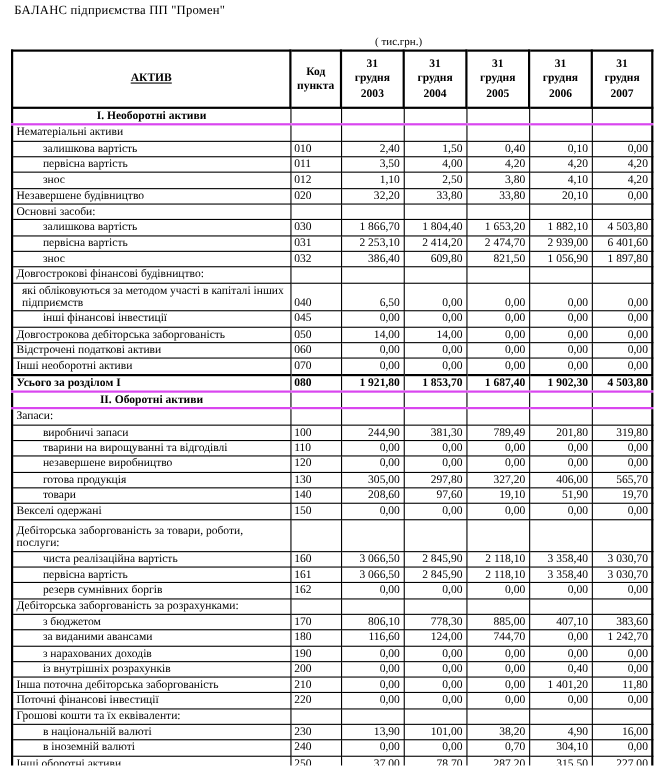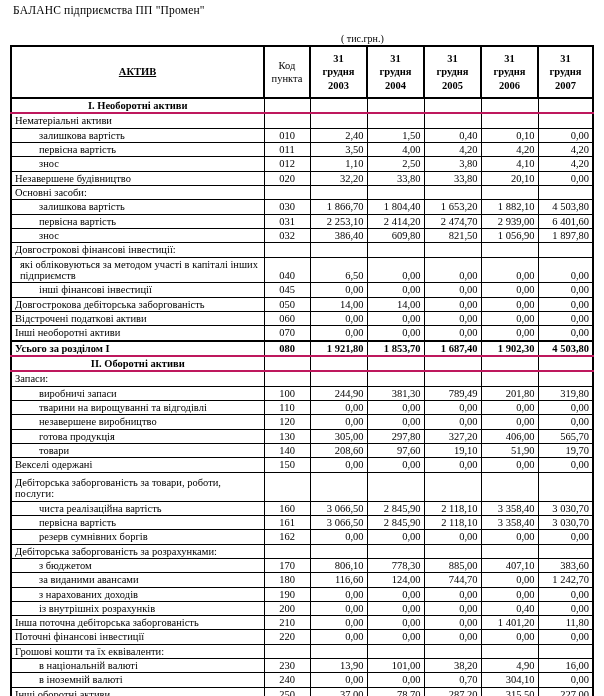--- a/index.html
+++ b/index.html
@@ -39,32 +39,32 @@
     padding:1px 3px;
     overflow:hidden;
     vertical-align:middle;
   }
   thead th{
     border-width:2px;
     text-align:center;
     font-weight:bold;
     vertical-align:middle;
   }
-  thead th.code-h{font-weight:normal;}
+  thead th.code-h{font-weight:bold;}
   thead th.aktiv-h{height:48px;text-decoration:underline;}
   thead th div{display:block;line-height:1.25;}
   td.l{text-align:left;}
-  td.c{text-align:center;}
+  td.c{text-align:left;}
   td.v{text-align:right;white-space:nowrap;}
   tr.subitem td.l{padding-left:27px;}
   tr.subitem2 td.l{padding-left:8px;}
   tr.subitem2 td{vertical-align:bottom;}
   tr.section td,tr.total td{
     border-top:2px solid #000;
-    border-bottom:2px solid #be185d;
+    border-bottom:2px solid #d946ef;
     font-weight:bold;
   }
   tr.section td.l{text-align:center;}
   tr.tall td{height:26px;vertical-align:bottom;}
 </style>
 </head>
 <body>
 
 <div class="page">
   <div class="page-title">БАЛАНС підприємства ПП "Промен"</div>
@@ -201,21 +201,21 @@
         <tr class="subitem">
           <td class="l">знос</td>
           <td class="c">032</td>
           <td class="v">386,40</td>
           <td class="v">609,80</td>
           <td class="v">821,50</td>
           <td class="v">1 056,90</td>
           <td class="v">1 897,80</td>
         </tr>
         <tr class="group">
-          <td class="l">Довгострокові фінансові інвестиції:</td>
+          <td class="l">Довгострокові фінансові будівництво:</td>
           <td class="c"></td>
           <td class="v"></td>
           <td class="v"></td>
           <td class="v"></td>
           <td class="v"></td>
           <td class="v"></td>
         </tr>
         <tr class="subitem2">
           <td class="l">які обліковуються за методом участі в капіталі інших підприємств</td>
           <td class="c">040</td>

